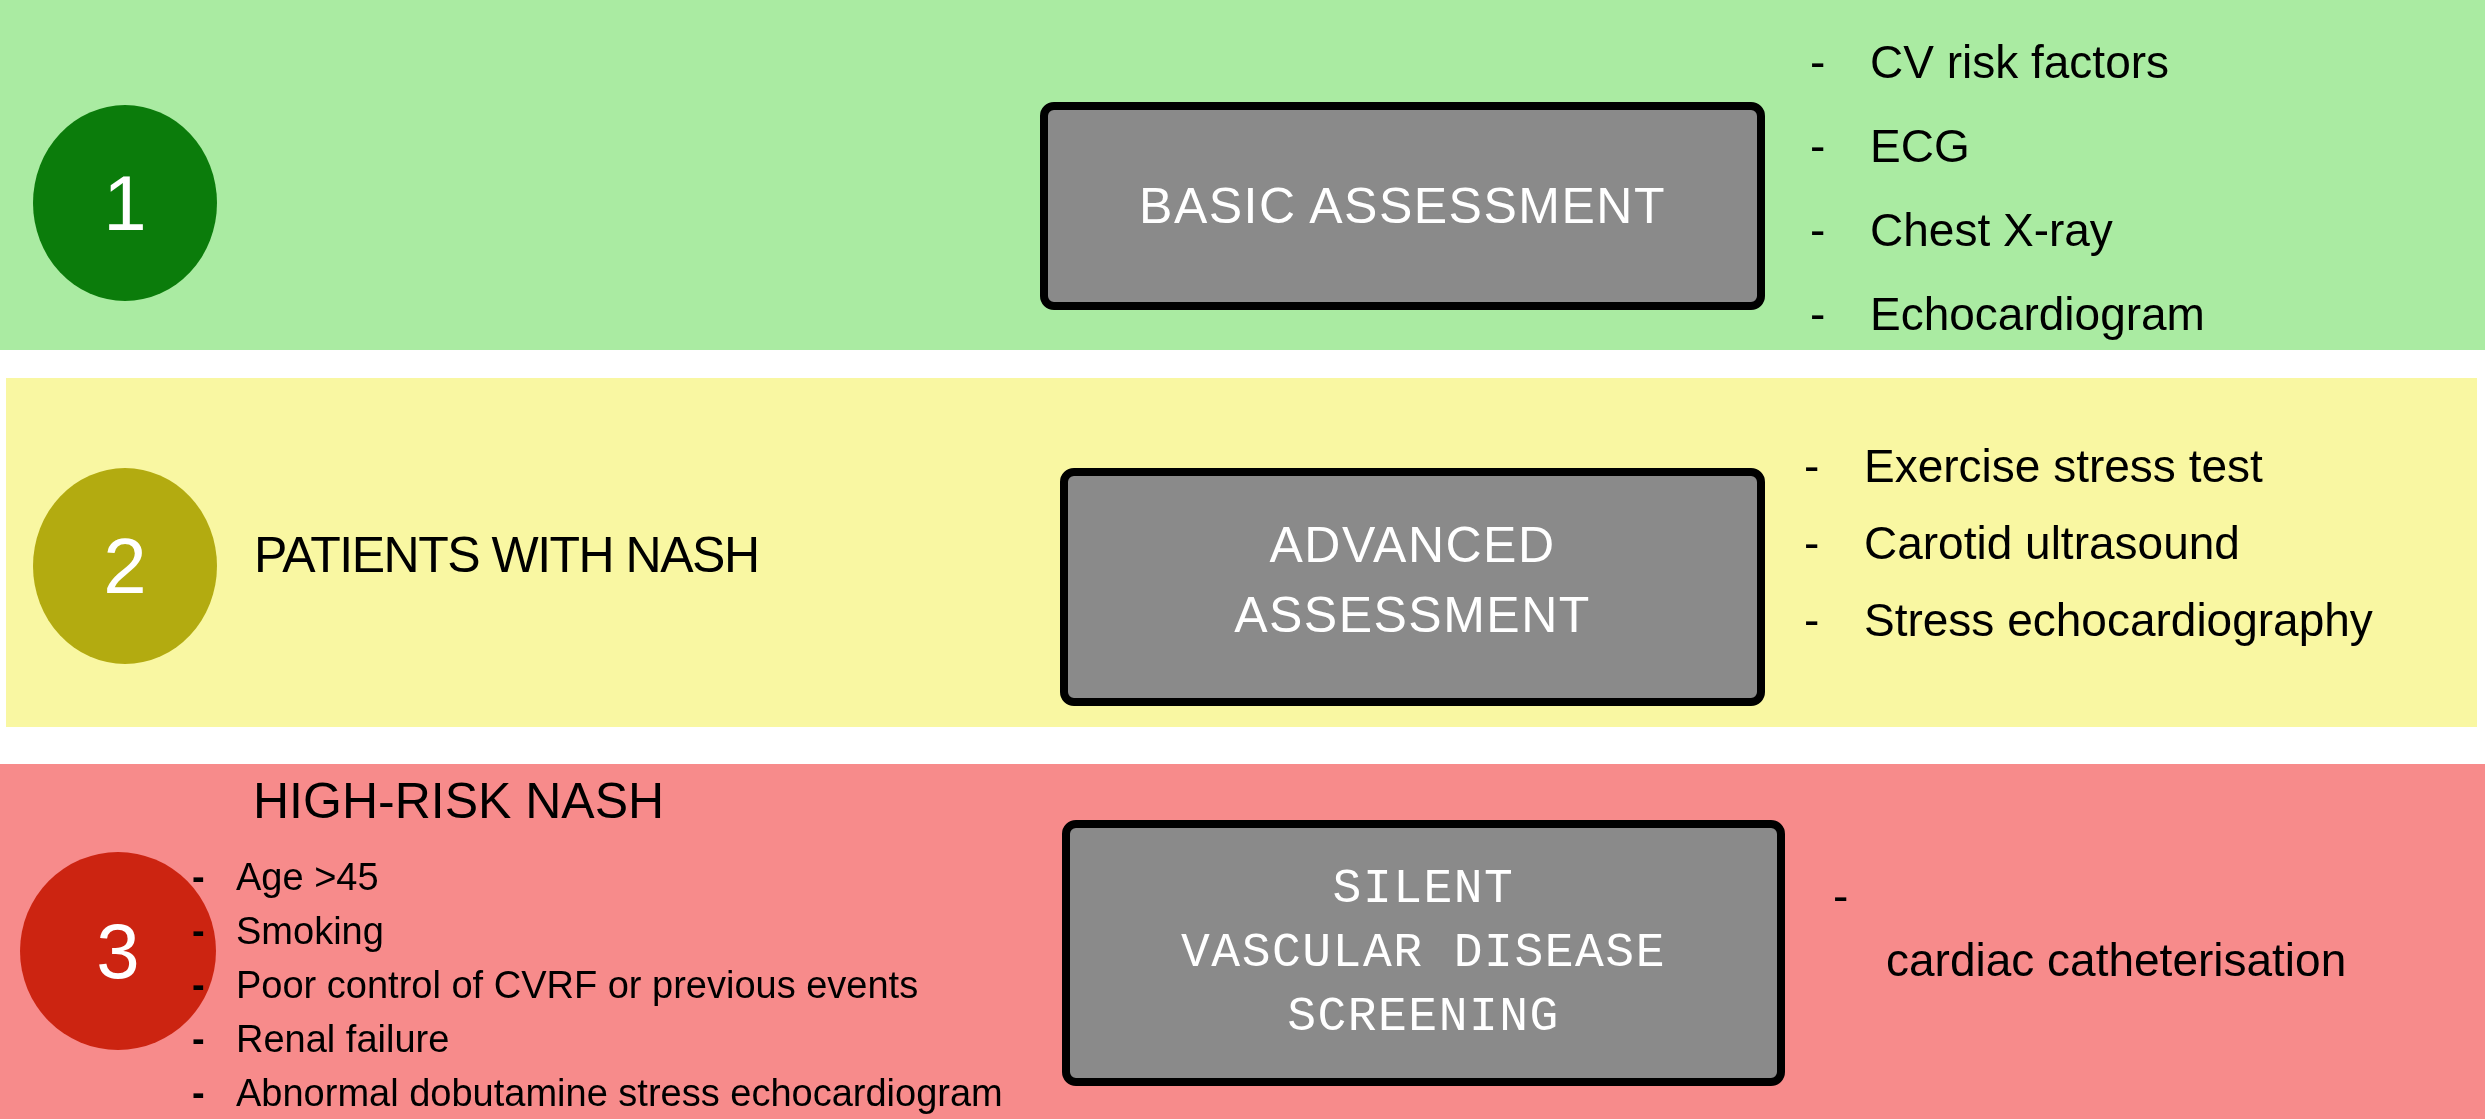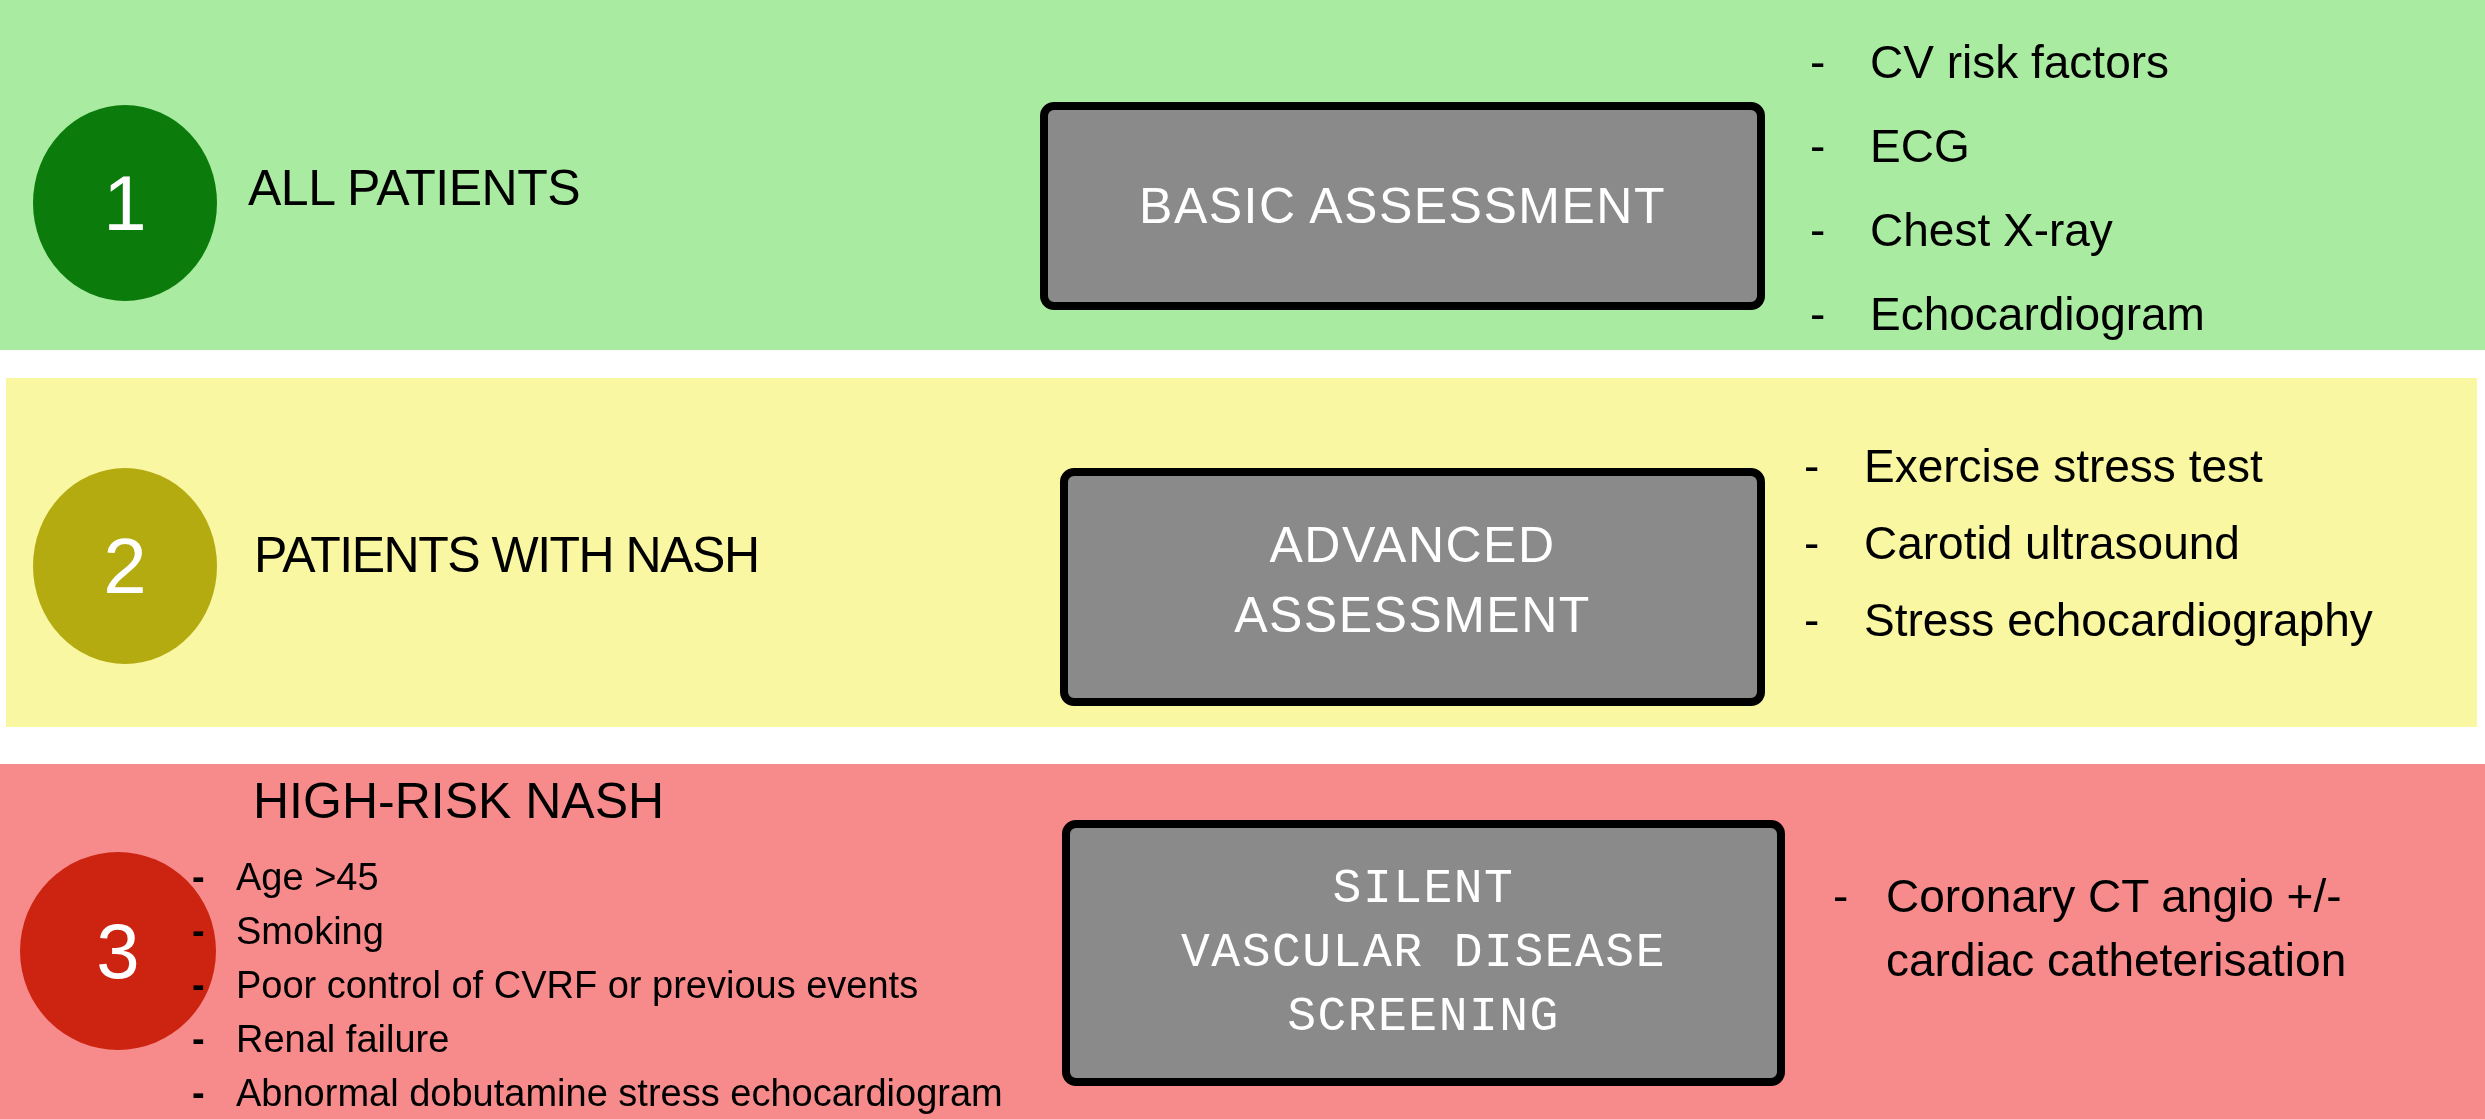--- a/index.html
+++ b/index.html
@@ -59,21 +59,20 @@
   .criteria .row { display: flex; white-space: nowrap; }
   .criteria .dash { display: inline-block; width: 44px; font-weight: bold; }
 </style>
 </head>
 <body>
 
 <div class="band" id="band1" style="background-color: rgb(170, 235, 162);">
   <div class="circle" style="background-color: rgb(11, 124, 11);">
     <span>1</span>
   </div>
-  <div class="population">ALL PATIENTS</div>
   <div class="gray-box" id="box1" style="background-color: rgb(138, 138, 138);">
     <span>BASIC ASSESSMENT</span>
   </div>
   <div class="tests">
     <div class="test-row">
       <span class="dash">-</span>
       <span>CV risk factors</span>
     </div>
     <div class="test-row">
       <span class="dash">-</span>
@@ -143,19 +142,18 @@
     </div>
   </div>
   <div class="gray-box" id="box3" style="background-color: rgb(138, 138, 138); font-family: Liberation Mono, monospace;">
     <span>SILENT</span>
     <span>VASCULAR DISEASE</span>
     <span>SCREENING</span>
   </div>
   <div class="tests">
     <div class="test-row">
       <span class="dash">-</span>
-      <span>Coronary CT angio +/-</span>
     </div>
     <div class="test-row">
       <span class="cont">cardiac catheterisation</span>
     </div>
   </div>
 </div>
 
 </body></html>

